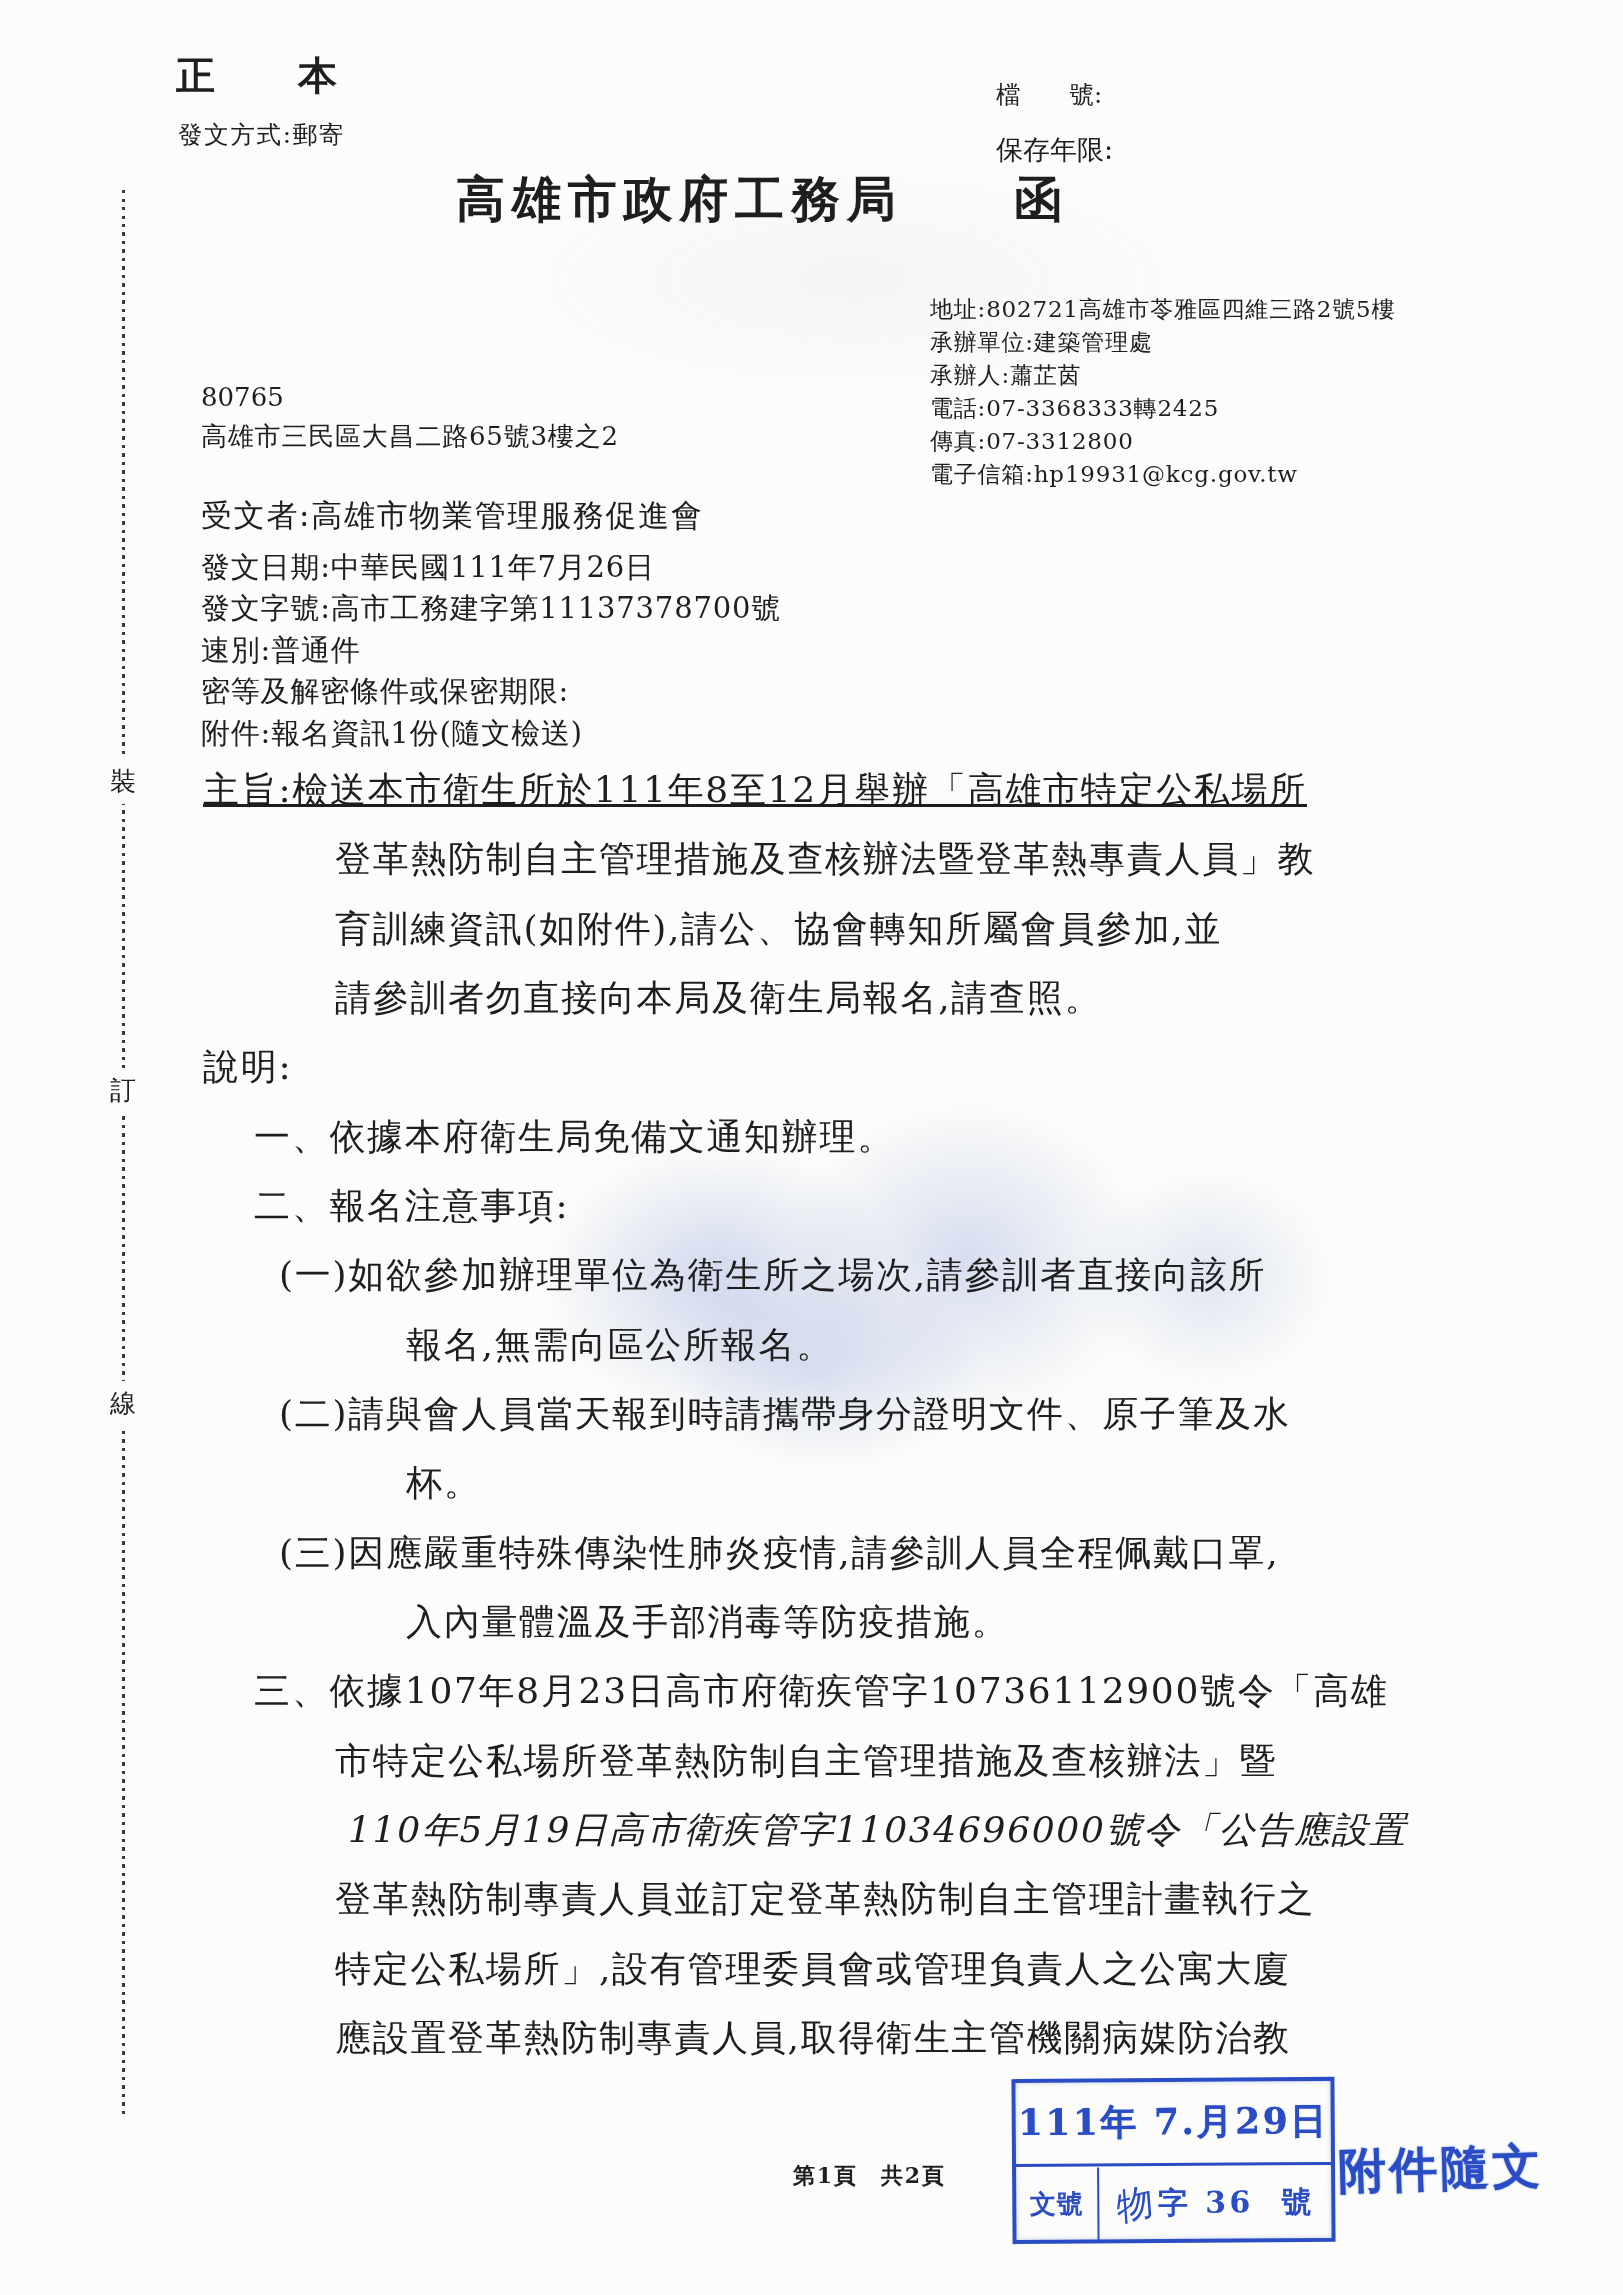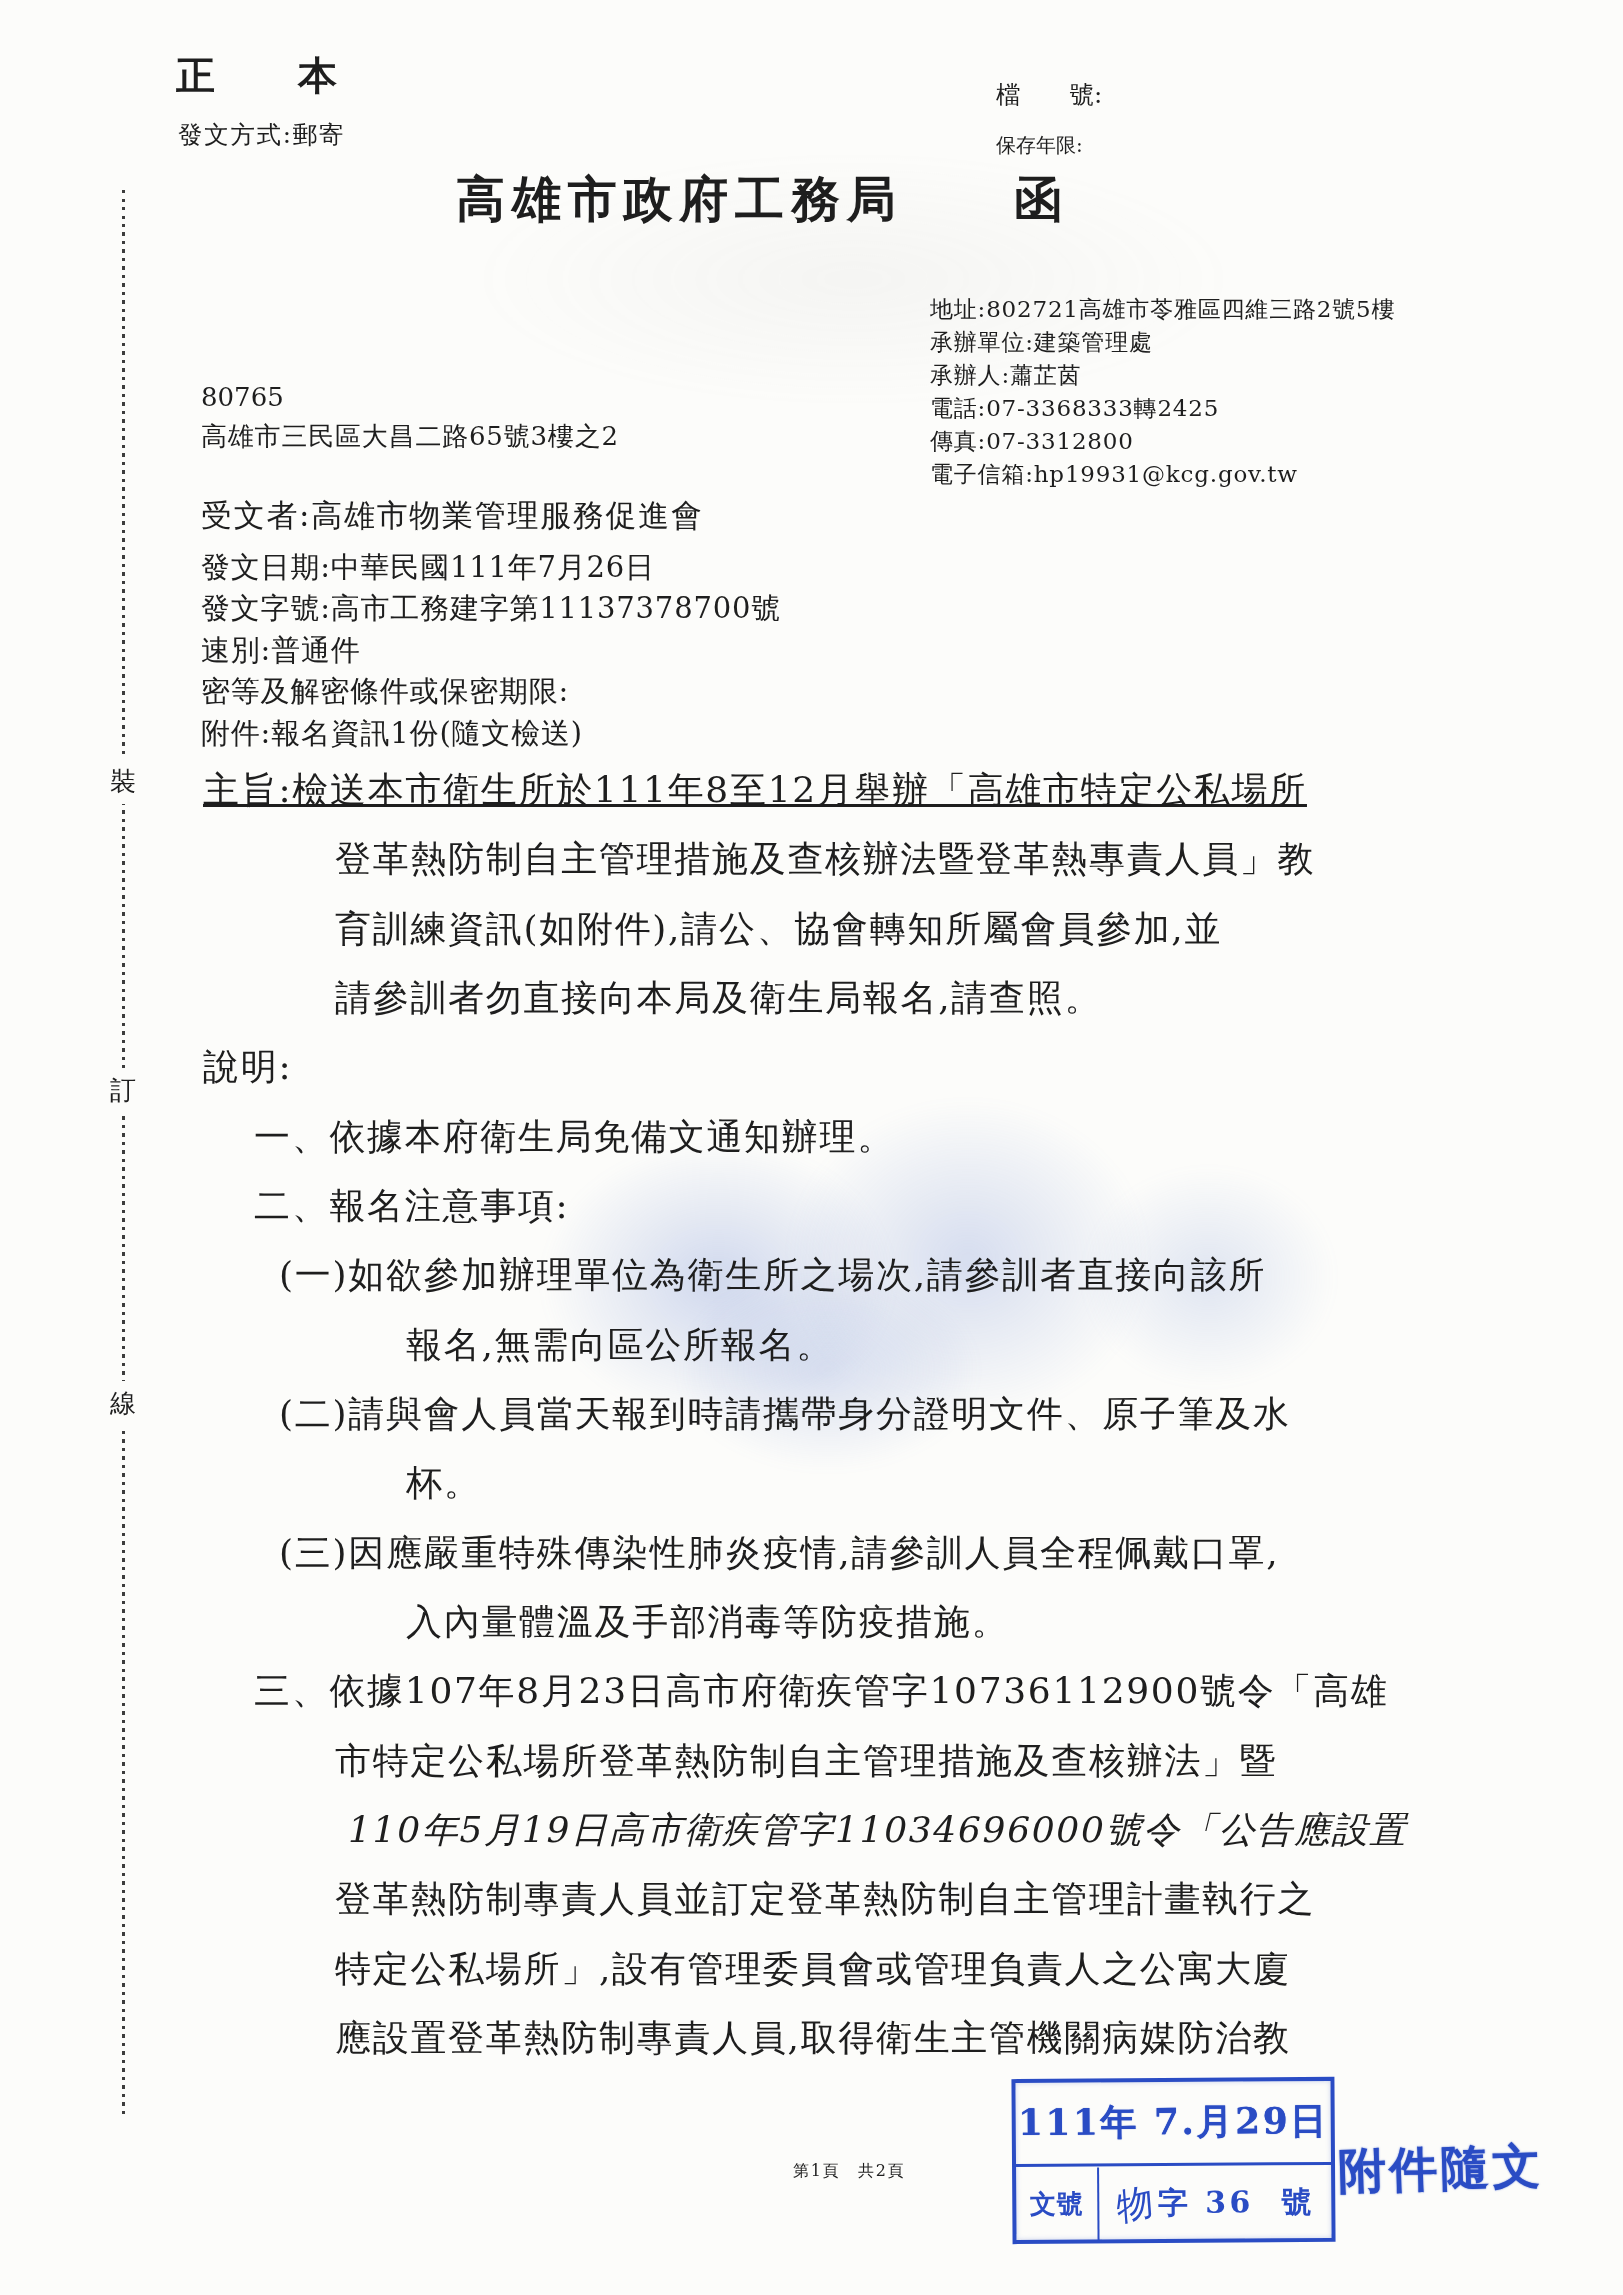--- a/index.html
+++ b/index.html
@@ -7,21 +7,21 @@
     width:1623px;height:2295px;position:relative;
     background:#fcfcfa;
     font-family:"DejaVu Serif","Liberation Serif",serif;
     color:#1e1e1e;overflow:hidden;
   }
   .abs{position:absolute;white-space:pre;}
   
   .copy-type{left:176px;top:49px;font-size:39px;letter-spacing:22px;font-weight:bold;}
   .delivery{left:178px;top:118px;font-size:24.5px;letter-spacing:1.7px;}
   .file-no{left:996px;top:78px;font-size:24.5px;}
-  .retention{left:996px;top:132px;font-size:20px;}
+  .retention{left:996px;top:132px;font-size:27px;}
   .doc-title{left:0;top:167px;width:1526px;text-align:center;font-size:49px;letter-spacing:6.8px;font-weight:bold;white-space:pre;}
   
   #agency-block div{position:absolute;left:930px;font-size:23px;letter-spacing:0.8px;white-space:pre;}
   
   .zip{left:201px;top:382px;font-size:26px;}
   .raddr{left:201px;top:419px;font-size:26px;letter-spacing:0.8px;}
   .recipient{left:201px;top:495px;font-size:31px;letter-spacing:1.7px;}
   #meta-block div{position:absolute;left:201px;font-size:29px;letter-spacing:0.8px;white-space:pre;}
   
   #body-text div{position:absolute;font-size:36px;letter-spacing:1.7px;white-space:pre;}
@@ -42,21 +42,21 @@
   .stamp-row-date{position:absolute;left:0;top:0;width:100%;height:81px;border-bottom:3.4px solid #2a4cc4;
     display:flex;align-items:center;justify-content:center;font-size:36px;font-weight:bold;letter-spacing:2.5px;white-space:pre;
     text-shadow:0 0 0.8px #2a4cc4;}
   .stamp-row-no{position:absolute;left:0;top:85px;width:100%;height:73px;display:flex;align-items:center;}
   .stamp-cell-label{width:81px;height:100%;border-right:2.5px solid #2a4cc4;display:flex;align-items:center;justify-content:center;
     font-size:26px;font-weight:bold;letter-spacing:0.8px;}
   .stamp-cell-value{flex:1;display:flex;align-items:center;justify-content:center;font-size:30px;font-weight:bold;letter-spacing:3.4px;white-space:pre;}
   .hand{display:inline-block;transform:rotate(-12deg) skewX(-8deg);font-weight:normal;font-size:37px;margin-right:1.7px;}
   .attach-stamp{left:1338px;top:2137px;font-size:48px;font-weight:bold;color:#2a4cc4;letter-spacing:3.4px;
     transform:rotate(-1.6deg);text-shadow:0 0 1.7px rgba(42,76,196,.8);}
-  .page-footer{left:793px;top:2161px;font-size:16px;letter-spacing:1.7px;}
+  .page-footer{left:793px;top:2161px;font-size:22px;letter-spacing:1.7px;font-weight:bold;}
 </style>
 </head>
 <body>
 
 <div class="ghost g5"></div>
 <div class="ghost g1"></div>
 <div class="ghost g2"></div>
 <div class="ghost g3"></div>
 <div class="ghost g4"></div>
 

